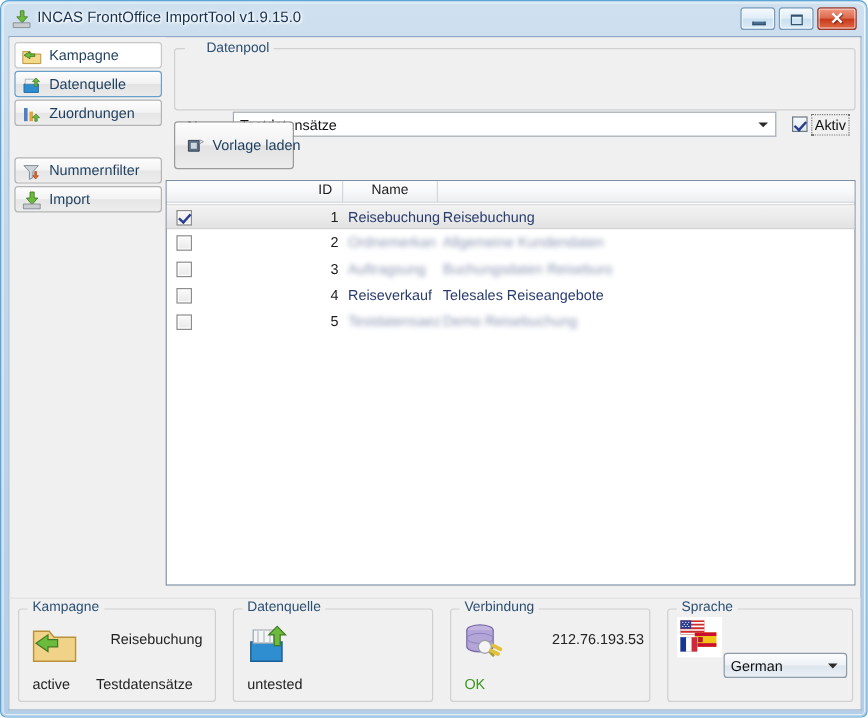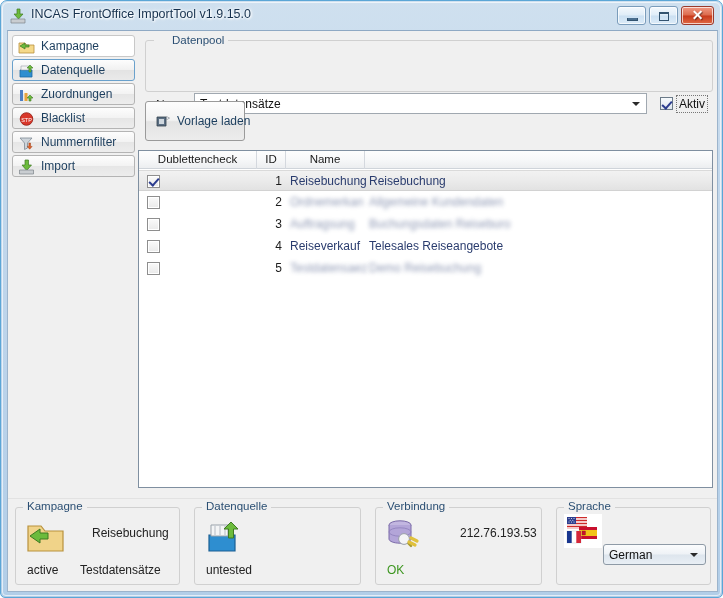--- a/index.html
+++ b/index.html
@@ -377,27 +377,20 @@
 
       <div class="nav-item" style="top:52px;">
         <svg class="nav-icon" viewBox="0 0 17 16">
           <rect x="2" y="3" width="3" height="11" fill="#4d7fc4"></rect>
           <rect x="6.5" y="6" width="3" height="8" fill="#e8a33d"></rect>
           <path d="M12 8l3 3h-2v3h-2v-3H9z" fill="#6cbb3c" stroke="#3f7a22" stroke-width=".6"></path>
         </svg>
         <span class="nav-label">Zuordnungen</span>
       </div>
 
-      <div class="nav-item" style="top:76px;">
-        <svg class="nav-icon" viewBox="0 0 17 16">
-          <circle cx="8.5" cy="8" r="6.3" fill="#d9372b" stroke="#8f1f15" stroke-width=".8"></circle>
-          <text x="8.5" y="10.6" font-size="5.5" fill="#fff" text-anchor="middle" font-family="Liberation Sans, sans-serif">STP</text>
-        </svg>
-        <span class="nav-label">Blacklist</span>
-      </div>
 
       <div class="nav-item" style="top:100px;">
         <svg class="nav-icon" viewBox="0 0 17 16">
           <path d="M2 3h12l-4.5 5v5l-3 1.5V8z" fill="#cdd4da" stroke="#7f8a94" stroke-width=".8"></path>
           <path d="M12.5 8v3.4h1.6l-2.4 2.8-2.4-2.8h1.6V8z" fill="#e2622a" stroke="#9c3d12" stroke-width=".5"></path>
         </svg>
         <span class="nav-label">Nummernfilter</span>
       </div>
 
       <div class="nav-item" style="top:124px;">
@@ -429,21 +422,20 @@
       <svg id="btn-vorlage-icon" viewBox="0 0 16 16">
         <path d="M2 3h9v9H2z" fill="#5b6e82" stroke="#33414f" stroke-width=".8"></path>
         <path d="M4 5h5v5H4z" fill="#cfd7de"></path>
         <path d="M11.5 2.5l3 1.6-3 1.6z" fill="#ffffff" stroke="#6a7480" stroke-width=".6"></path>
       </svg>
       <span id="btn-vorlage-label">Vorlage laden</span>
     </div>
 
     <div id="table-panel">
       <div id="table-head">
-        <div class="th" id="th-0">Dublettencheck</div>
         <div class="th" id="th-1">ID</div>
         <div class="th" id="th-2">Name</div>
         <div class="th" id="th-4"></div>
       </div>
 
       <div class="row selected" style="top:19px;">
         <span class="cell-check checked"></span>
         <span class="cell-id">1</span>
         <span class="cell-name">Reisebuchung</span>
         <span class="cell-desc">Reisebuchung</span>

